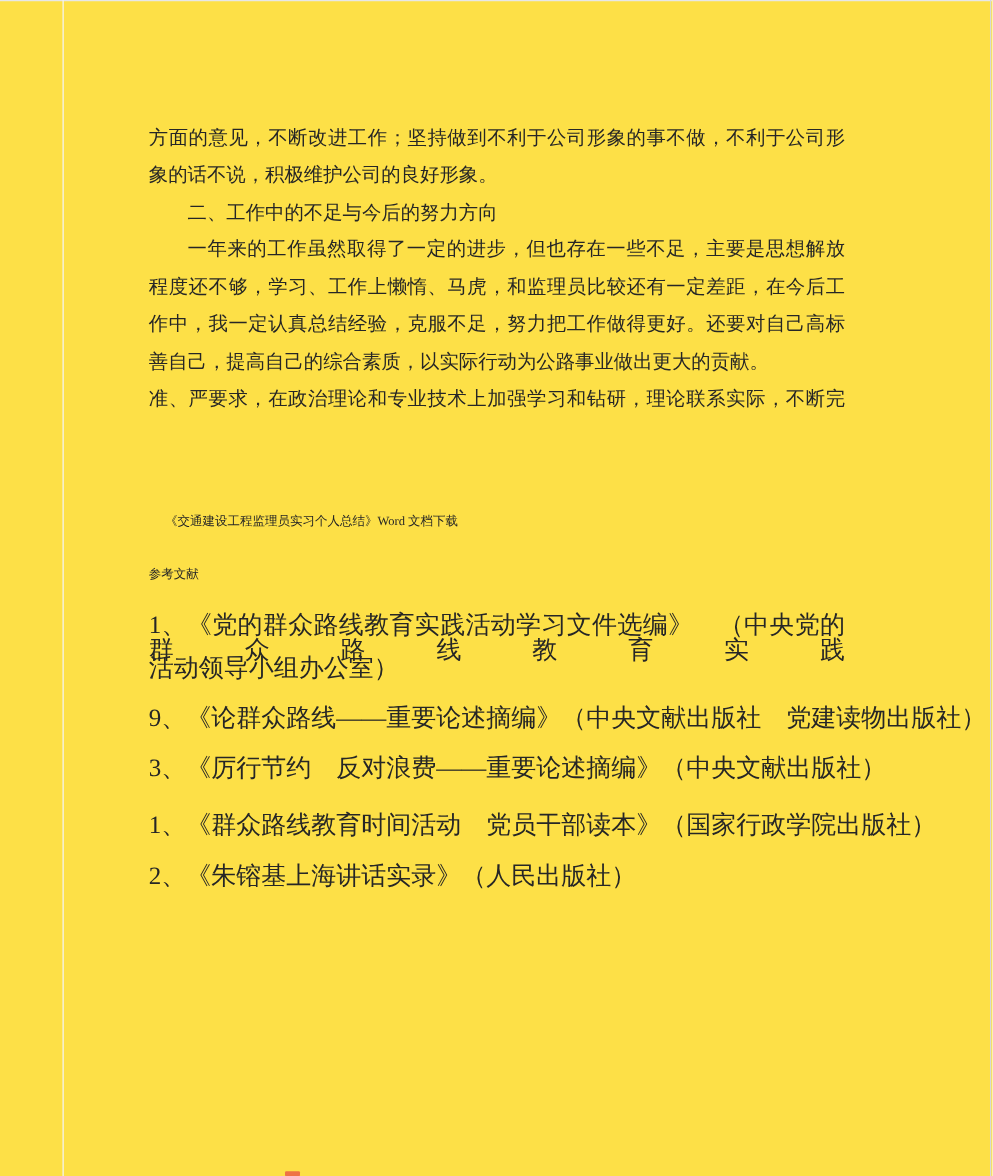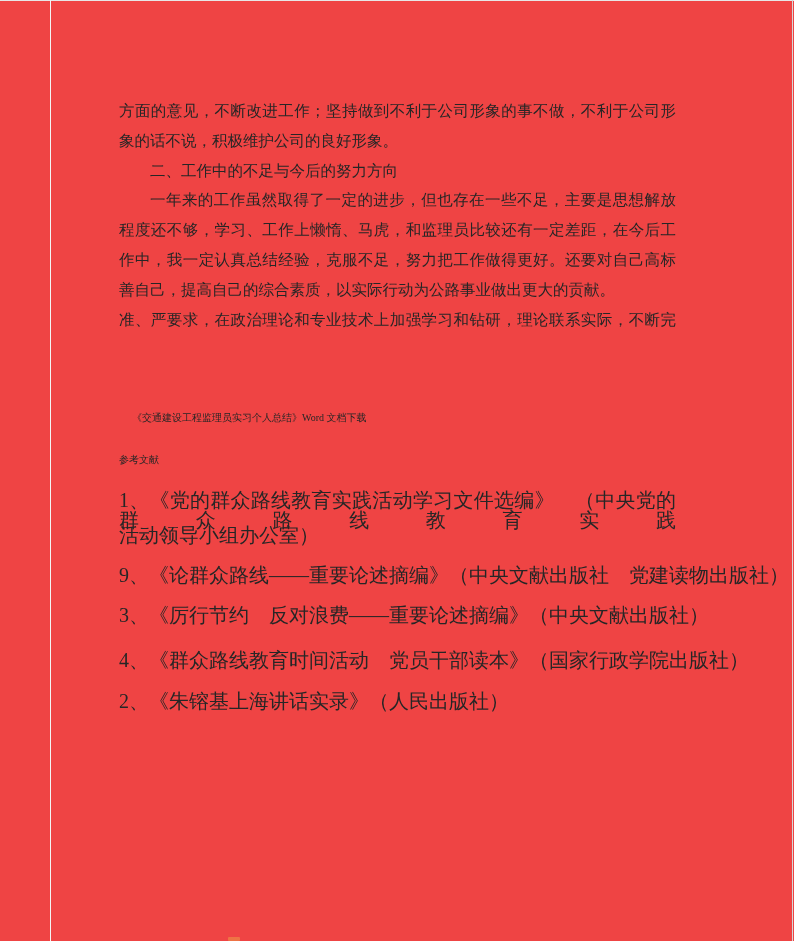--- a/index.html
+++ b/index.html
@@ -4,21 +4,21 @@
 <style>
   html, body {
     margin: 0;
     padding: 0;
     background: #ffffff;
   }
   .page {
     position: relative;
     width: 794px;
     height: 941px;
-    background: #ef4444;
+    background: #fde047;
     overflow: hidden;
     font-family: "Liberation Serif", "DejaVu Serif", serif;
     color: #262626;
   }
   .top-border {
     position: absolute;
     top: 0; left: 0;
     width: 100%; height: 1px;
     background: #e7e7e7;
   }
@@ -123,19 +123,19 @@
 
     <div class="abs-line download">《交通建设工程监理员实习个人总结》Word 文档下载</div>
 
     <div class="abs-line refhead">参考文献</div>
 
     <div>
         <div class="refline just" style="top: 490px;">1、《党的群众路线教育实践活动学习文件选编》　（中央党的群众路线教育实践</div>
         <div class="refline" style="top: 525px;">活动领导小组办公室）</div>
         <div class="refline" style="top: 565px;">9、《论群众路线——重要论述摘编》（中央文献出版社　党建读物出版社）</div>
         <div class="refline" style="top: 605px;">3、《厉行节约　反对浪费——重要论述摘编》（中央文献出版社）</div>
-        <div class="refline" style="top: 650px;">4、《群众路线教育时间活动　党员干部读本》（国家行政学院出版社）</div>
+        <div class="refline" style="top: 650px;">1、《群众路线教育时间活动　党员干部读本》（国家行政学院出版社）</div>
         <div class="refline" style="top: 691px;">2、《朱镕基上海讲话实录》（人民出版社）</div>
       </div>
   </div>
 
   <div class="orange-mark" style="background: rgb(238, 115, 69);"></div>
 </div>
 
 </body></html>

